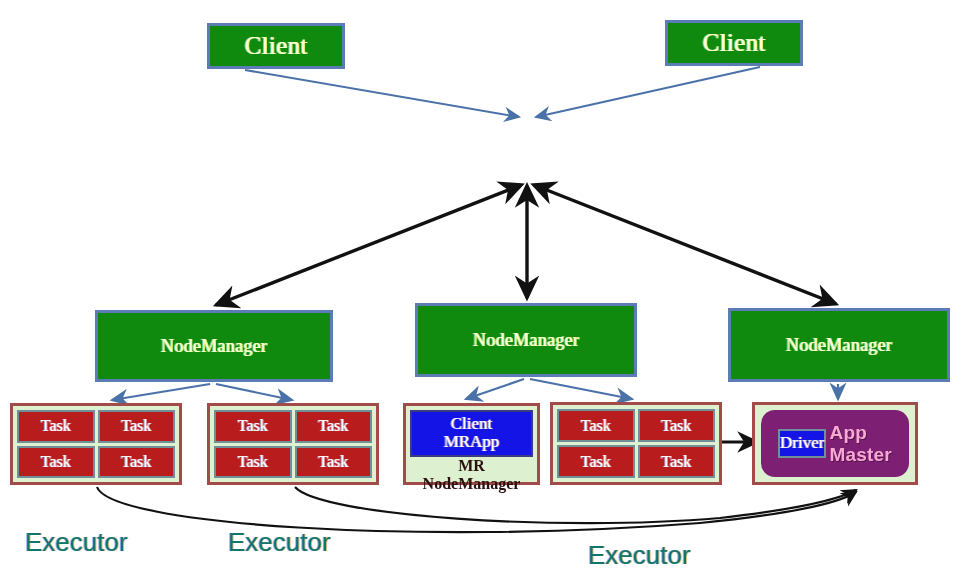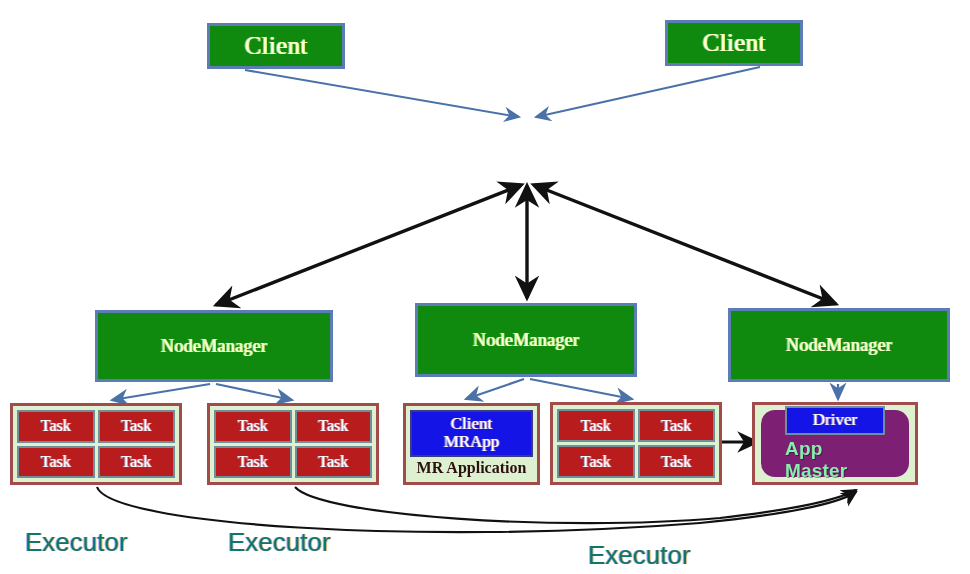--- a/index.html
+++ b/index.html
@@ -95,42 +95,42 @@
     padding-bottom: 1px;
   }
 
   
   .appmaster {
     position: absolute;
     background: #7d1f72;
     border-radius: 14px;
     box-sizing: border-box;
     display: flex;
-    flex-direction: column;
+    flex-direction: row;
     align-items: center;
     justify-content: center;
     gap: 3px;
     padding: 5px 24px;
   }
   .driver {
     background: #1414e6;
     border: 2px solid #6f8f9a;
     box-sizing: border-box;
     color: #ffffff;
     font-size: 17px;
     text-align: center;
     width: 100%;
     padding: 2px 0 3px 0;
     text-shadow: 1px 0 0 rgba(255,170,170,.7), -1px 0 0 rgba(150,200,255,.7);
   }
   .am-label {
     font-family: "Liberation Sans", sans-serif;
     font-weight: bold;
     font-size: 19px;
-    color: #86efac;
+    color: #f9a8d4;
     text-shadow: 1px 1px 0 rgba(0,0,0,.35);
     letter-spacing: .2px;
   }
 
   
   .executor-label {
     position: absolute;
     font-family: "Liberation Sans", sans-serif;
     font-size: 26px;
     color: #0f766e;
@@ -241,21 +241,21 @@
       <div class="task">Task</div>
     </div>
   </div>
 
   <div class="container-box" style="left:403px; top:403px; width:137px; height:82px;">
     <div class="mr-inner">
       <div class="mr-master">
         <div>Client</div>
         <div>MRApp</div>
       </div>
-      <div class="mr-caption">MR Application</div>
+      <div class="mr-caption">MR NodeManager</div>
     </div>
   </div>
 
   <div class="container-box" style="left:550px; top:402px; width:172px; height:83px;">
     <div class="task-grid">
       <div class="task">Task</div>
       <div class="task">Task</div>
       <div class="task">Task</div>
       <div class="task">Task</div>
     </div>

